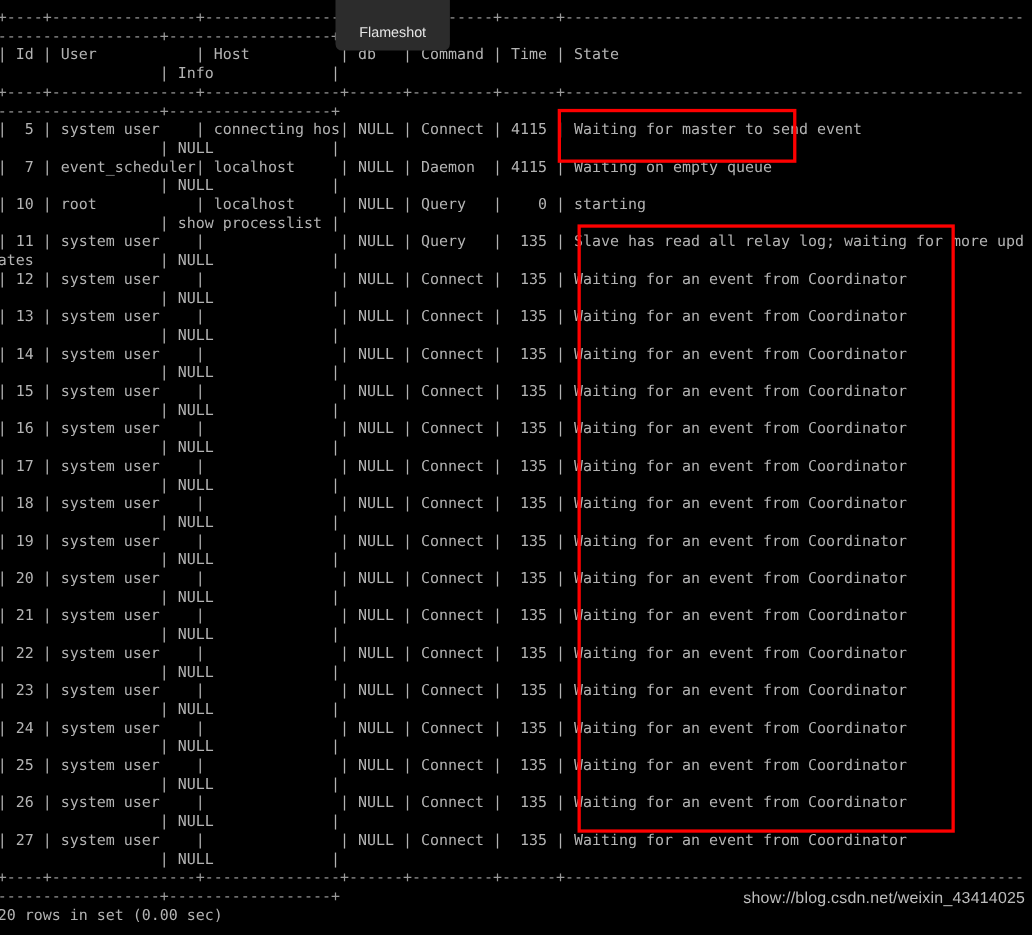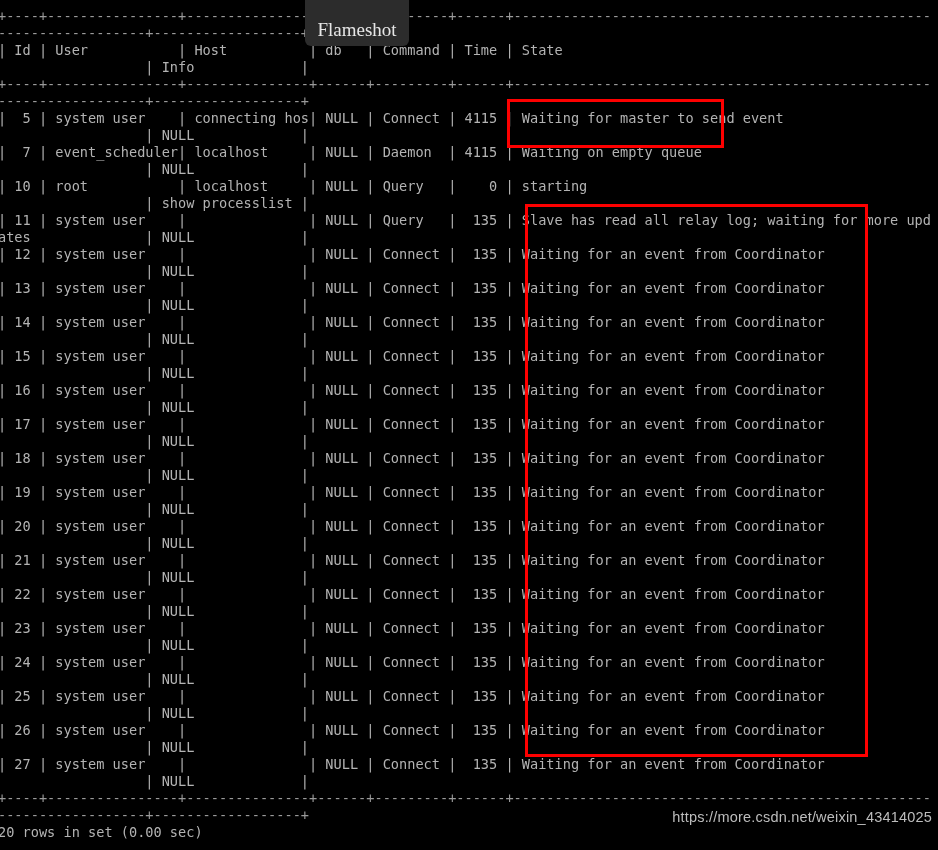--- a/index.html
+++ b/index.html
@@ -59,22 +59,22 @@
     border-bottom-right-radius: 6px;
     z-index: 40;
     display: flex;
     align-items: flex-end;
     justify-content: center;
     padding-bottom: 7px;
     box-sizing: border-box;
   }
   #flameshot-tooltip .label {
     color: #e6e6e6;
-    font-family: Liberation Serif, serif;
-    font-size: 19px;
+    font-family: Liberation Sans, sans-serif;
+    font-size: 13px;
     line-height: 18px;
     white-space: nowrap;
   }
 
   
   .annot-box {
     position: absolute;
     border: 3px solid #fe0000;
     background: transparent;
     box-sizing: border-box;
@@ -116,13 +116,13 @@
 </div>
 
 <div class="annot-box" id="annot-small"></div>
 
 <div class="annot-box" id="annot-large"></div>
 
 <div id="flameshot-tooltip">
   <span class="label">Flameshot</span>
 </div>
 
-<div id="watermark">https://more.csdn.net/weixin_43414025</div>
+<div id="watermark">show://blog.csdn.net/weixin_43414025</div>
 
 </body></html>

